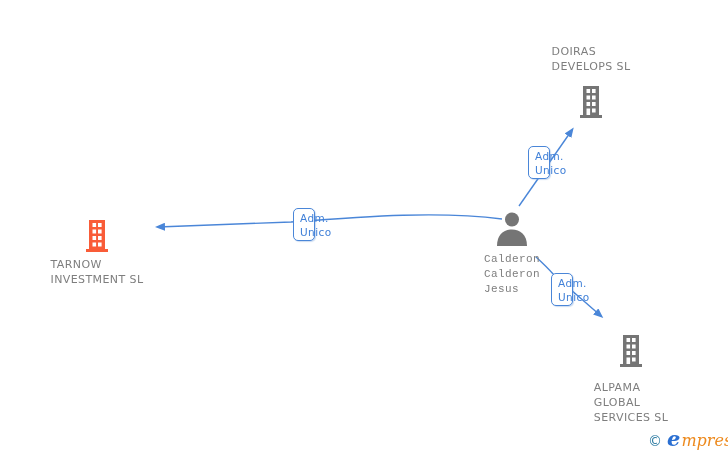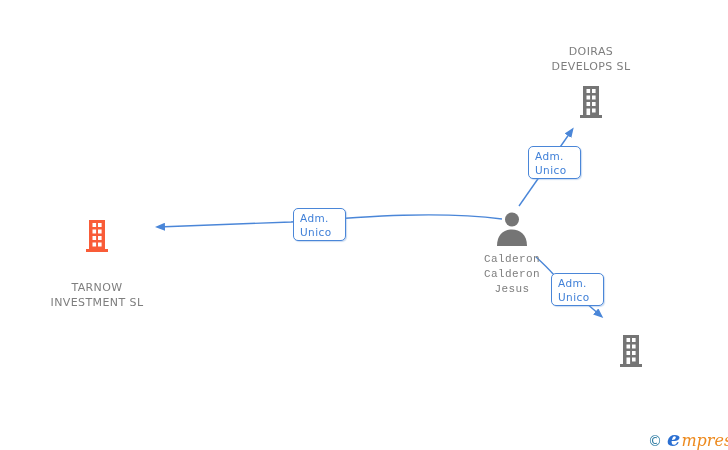--- a/index.html
+++ b/index.html
@@ -7,34 +7,34 @@
     position:relative; width:728px; height:450px; overflow:hidden;
     background:#ffffff;
     font-family:"DejaVu Sans","Liberation Sans",sans-serif;
   }
   svg.edge-layer { position:absolute; left:0; top:0; z-index:1; }
 
   .node { position:absolute; z-index:2; display:flex; flex-direction:column; align-items:center; cursor:pointer; }
   .node .icon { flex:0 0 auto; }
   .node-label {
     font-size:11px; line-height:15px; letter-spacing:0.4px;
-    color:#7e7e7e; text-align:center; white-space:nowrap;
+    color:#7e7e7e; white-space:nowrap;
   }
   .node-doiras   { left:521px; top:44px;  width:140px; }
   .node-doiras .icon { margin-top:12px; }
   .node-tarnow   { left:27px;  top:220px; width:140px; }
-  .node-tarnow .node-label { margin-top:23px; }
+  .node-tarnow .node-label { margin-top:0; }
   .node-calderon { left:462px; top:210px; width:100px; }
   .node-calderon .node-label { margin-top:2px;font-family:Liberation Mono, monospace; }
   .node-alpama   { left:561px; top:335px; width:140px; }
   .node-alpama .node-label { margin-top:8px; }
 
   .edge-label {
     position:absolute; z-index:3; box-sizing:border-box;
-    width:53px; height:33px; padding:2px 0 0 6px;
+    width:22px; height:33px; padding:2px 0 0 6px;
     background:#ffffff; border:1.5px solid #4a86d8; border-radius:5px;
     box-shadow:1px 1px 1px rgba(110,155,215,0.35);
     color:#4080d8; font-size:10.5px; line-height:14px; letter-spacing:0.4px;
     white-space:nowrap;
   }
   .edge-label-doiras { left:528px; top:146px; }
   .edge-label-tarnow { left:293px; top:208px; }
   .edge-label-alpama { left:551px; top:273px; }
 
   .brand {
@@ -140,20 +140,25 @@
         <rect x="7.5" y="3" width="3.6" height="4" fill="#ffffff"></rect>
           <rect x="13" y="3" width="3.6" height="4" fill="#ffffff"></rect>
         <rect x="7.5" y="9.5" width="3.6" height="4" fill="#ffffff"></rect>
           <rect x="13" y="9.5" width="3.6" height="4" fill="#ffffff"></rect>
         <rect x="7.5" y="16" width="3.6" height="4" fill="#ffffff"></rect>
           <rect x="13" y="16" width="3.6" height="4" fill="#ffffff"></rect>
         <rect x="7.5" y="22.5" width="3.6" height="6.5" fill="#ffffff"></rect>
           <rect x="13" y="22.5" width="3.6" height="4" fill="#ffffff"></rect>
       </svg>
     </span>
+    <div class="node-label">
+      <div>ALPAMA</div>
+      <div>GLOBAL</div>
+      <div>SERVICES SL</div>
+    </div>
   </div>
 
   <div class="brand">
     <span class="copy">©</span>
     <span class="brand-e">e</span>
     <span class="brand-rest">mpresia</span>
   </div>
 
 </div>
 

